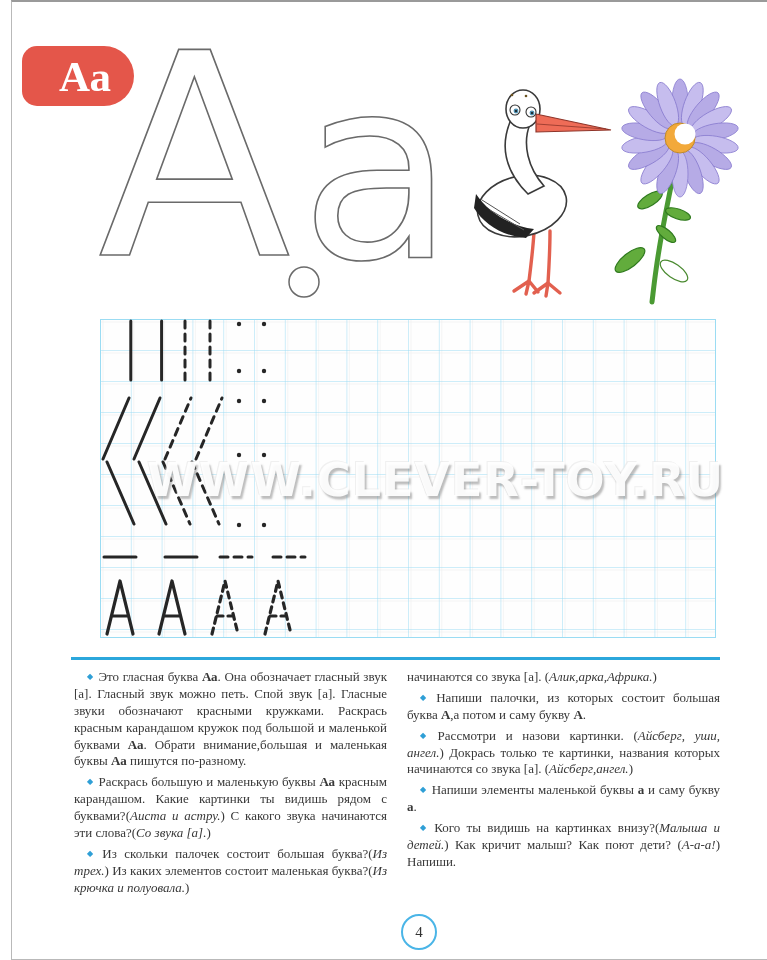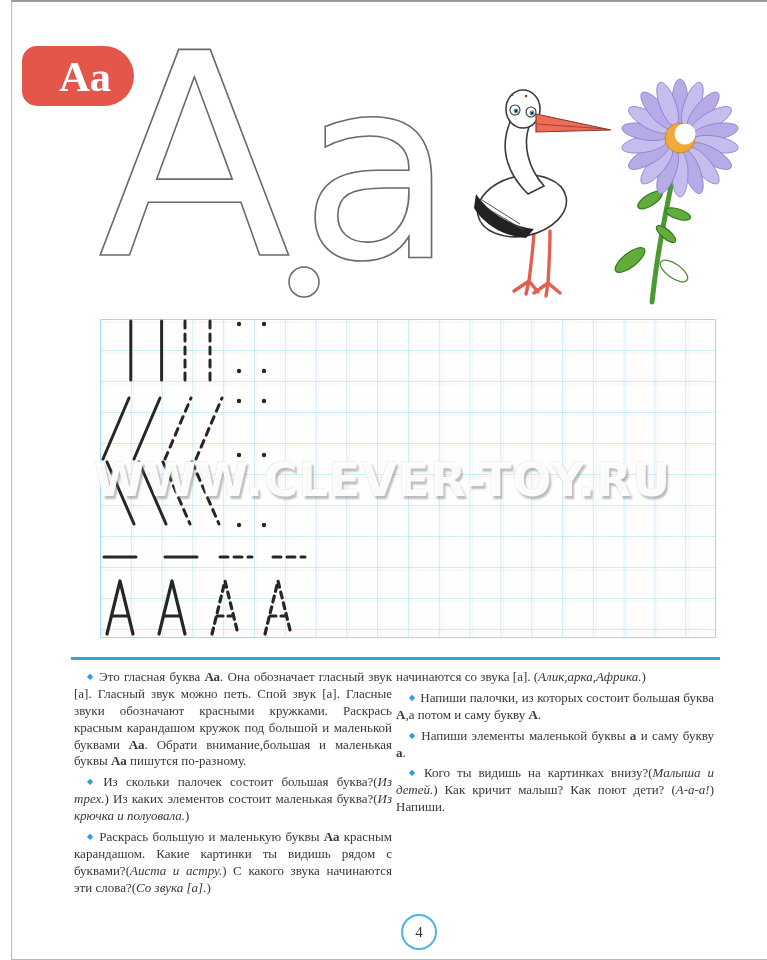--- a/index.html
+++ b/index.html
@@ -16,24 +16,24 @@
   .bigletters text{fill:#ffffff;stroke:#6a6a6a;stroke-width:1.6;font-family:"DejaVu Sans",sans-serif;}
   
   .stork{position:absolute;left:462px;top:82px;}
   .flower{position:absolute;left:596px;top:72px;}
   
   .gridwrap{position:absolute;left:88px;top:317px;width:616px;height:319px;}
   .watermark{position:absolute;left:-6px;top:134px;width:630px;z-index:5;
              font-family:"DejaVu Sans",sans-serif;font-weight:bold;font-size:46px;letter-spacing:1px;
              color:rgba(255,255,255,0.93);
              text-shadow:2px 3px 2px rgba(110,110,110,0.45), -1px -1px 0 rgba(230,230,230,0.6);
-             white-space:nowrap;}
+             white-space:nowrap;text-align:right;}
   
   .rule{position:absolute;left:59px;top:655px;width:649px;height:3px;background:#2ba7dc;}
-  .cols{position:absolute;left:62px;top:667px;width:646px;display:flex;gap:4px;}
+  .cols{position:absolute;left:62px;top:667px;width:646px;display:flex;gap:20px;}
   .col{width:318px;color:#383838;font-size:13px;line-height:1.3;text-align:justify;}
   .col p{margin:0 0 4px 0;text-indent:13px;}
   .col p.cont{text-indent:0;}
   .bullet-icon{color:#2f9fd6;font-size:8px;vertical-align:2px;margin-right:5px;}
   .col b{font-weight:bold;}
   .col i{font-style:italic;}
   
   .pagenum{position:absolute;left:389px;top:912px;width:32px;height:32px;border:2px solid #4ab5e7;
            border-radius:50%;display:flex;align-items:center;justify-content:center;
            font-size:15px;color:#333;background:#fff;}
@@ -174,26 +174,27 @@
         <path d="M165 315 L178 262 L191 315 M170 297 H186" stroke-dasharray="6 5"></path>
       </g>
     </svg>
     <div class="watermark">WWW.CLEVER-TOY.RU</div>
   </div>
 
   <div class="rule"></div>
   <div class="cols">
     <div class="col">
         <p><span class="bullet-icon">◆</span>Это гласная буква <b>Аа</b>. Она обозначает гласный звук [а]. Гласный звук можно петь. Спой звук [а]. Гласные звуки обозначают красными кружками. Раскрась красным карандашом кружок под большой и маленькой буквами <b>Аа</b>. Обрати внимание,большая и маленькая буквы <b>Аа</b> пишутся по-разному.</p>
+        <p><span class="bullet-icon">◆</span>Раскрась большую и маленькую буквы <b>Аа</b> красным карандашом. Какие картинки ты видишь рядом  с буквами?(<i>Аиста и астру.</i>) С какого звука начинаются эти слова?(<i>Со звука [а].</i>)</p>
         <p><span class="bullet-icon">◆</span>Из скольки палочек состоит большая буква?(<i>Из трех.</i>) Из каких элементов состоит маленькая буква?(<i>Из крючка и полуовала.</i>)</p>
-        <p><span class="bullet-icon">◆</span>Раскрась большую и маленькую буквы <b>Аа</b> красным карандашом. Какие картинки ты видишь рядом  с буквами?(<i>Аиста и астру.</i>) С какого звука начинаются эти слова?(<i>Со звука [а].</i>)</p>
       </div>
     <div class="col">
         <p class="cont">начинаются со звука [а]. (<i>Алик,арка,Африка.</i>)</p>
         <p><span class="bullet-icon">◆</span>Напиши палочки, из которых состоит большая буква <b>А</b>,а потом  и саму букву <b>А</b>.</p>
+        <p><span class="bullet-icon">◆</span>Рассмотри и назови картинки. (<i>Айсберг, уши, ангел.</i>)  Докрась только те картинки, названия которых начинаются со звука [а]. (<i>Айсберг,ангел.</i>)</p>
         <p><span class="bullet-icon">◆</span>Напиши элементы маленькой буквы <b>а</b> и саму букву <b>а</b>.</p>
         <p><span class="bullet-icon">◆</span>Кого ты видишь на картинках внизу?(<i>Малыша и детей.</i>) Как кричит малыш? Как поют дети? (<i>А-а-а!</i>) Напиши.</p>
       </div>
   </div>
 
   <div class="pagenum">
     <span>4</span>
   </div>
 
 </div>

